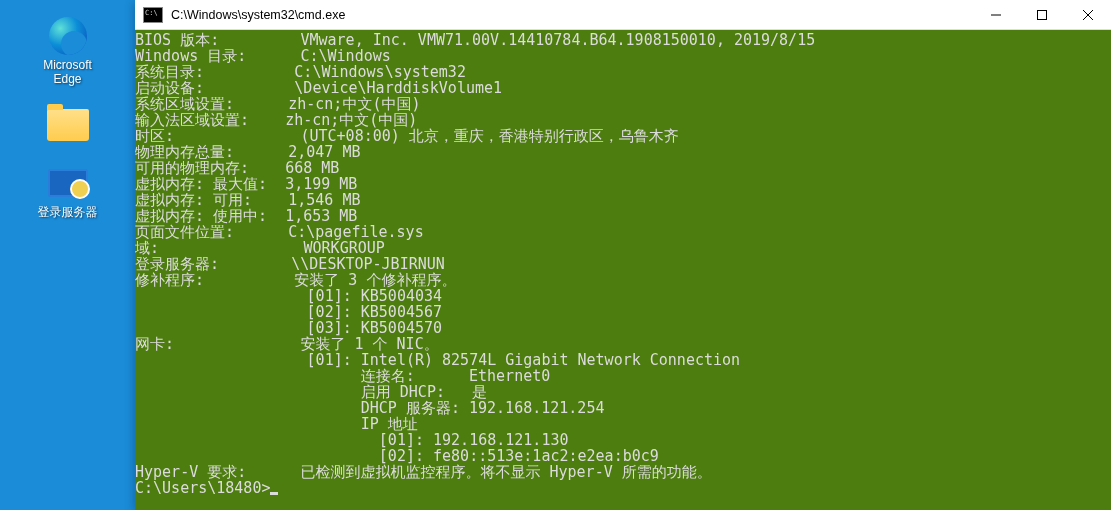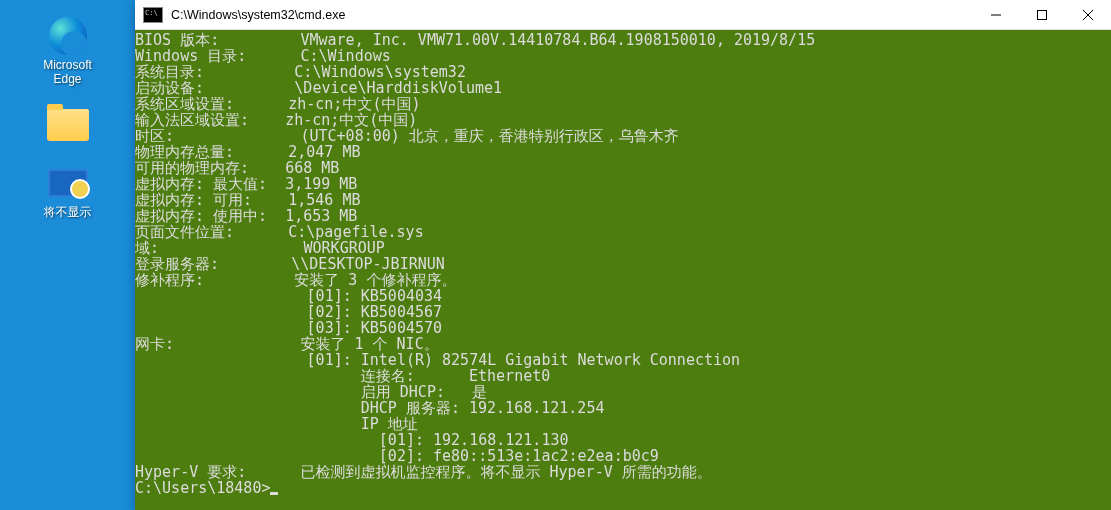--- a/index.html
+++ b/index.html
@@ -203,21 +203,21 @@
   <div class="desktop-icon">
     <div class="icon-box">
         <div class="folder"></div>
       </div>
     <div class="label" style="filter: blur(2px); color:#cce;"></div>
   </div>
   <div class="desktop-icon">
     <div class="icon-box">
         <div class="ctrl-panel"></div>
       </div>
-    <div class="label">将不显示</div>
+    <div class="label">登录服务器</div>
   </div>
 </div>
 
 <div class="cmd-window">
   <div class="titlebar">
     <div class="title-icon"></div>
     <div class="title-text">C:\Windows\system32\cmd.exe</div>
     <div class="win-controls">
       <div class="win-btn">
         <svg viewBox="0 0 10 10">

